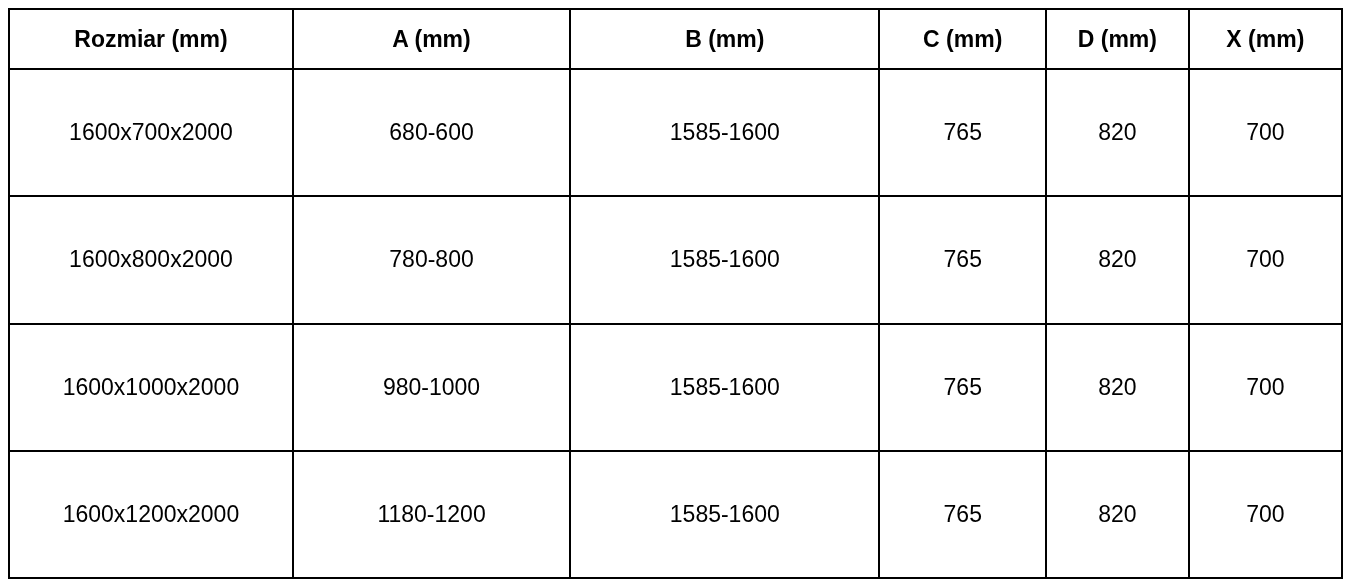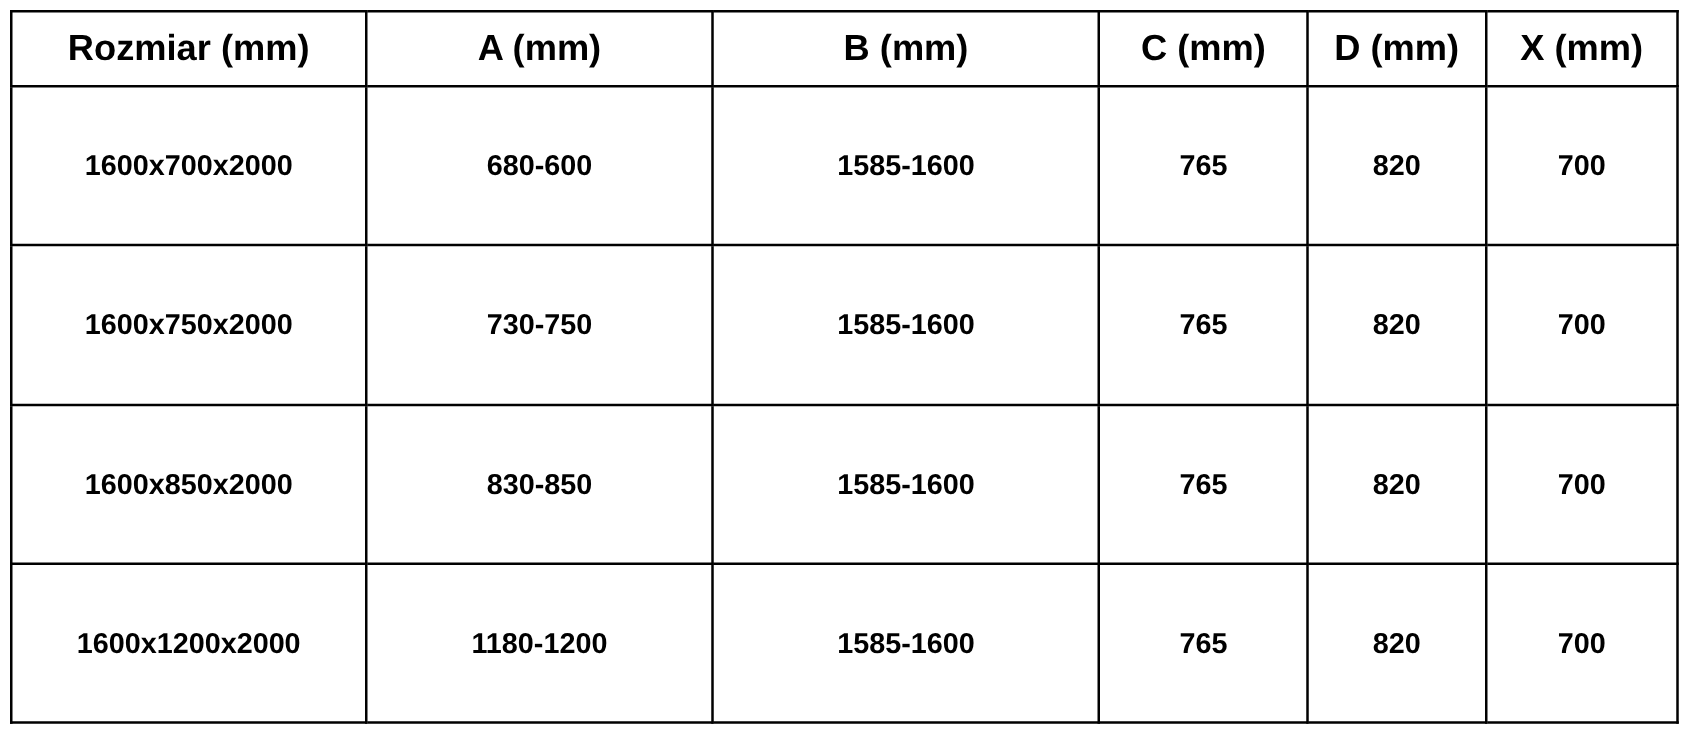--- a/index.html
+++ b/index.html
@@ -26,27 +26,27 @@
   table.spec-table td {
     border: 2px solid #000000;
     text-align: center;
     vertical-align: middle;
     color: #000000;
     padding: 0 4px;
     overflow: hidden;
     white-space: nowrap;
   }
   table.spec-table th {
-    font-size: 29px;
+    font-size: 23px;
     font-weight: bold;
     height: 58px;
   }
   table.spec-table td {
     font-size: 23px;
-    font-weight: bold;
+    font-weight: normal;
     height: 63px;
   }
   
   col.c-rozmiar { width: 21.3%; }
   col.c-a       { width: 20.8%; }
   col.c-b       { width: 23.2%; }
   col.c-c       { width: 12.5%; }
   col.c-d       { width: 10.7%; }
   col.c-x       { width: 11.5%; }
 </style>
@@ -76,30 +76,30 @@
     <tbody id="table-body">
         <tr>
           <td>1600x700x2000</td>
           <td>680-600</td>
           <td>1585-1600</td>
           <td>765</td>
           <td>820</td>
           <td>700</td>
         </tr>
         <tr>
-          <td>1600x750x2000</td>
-          <td>730-750</td>
+          <td>1600x800x2000</td>
+          <td>780-800</td>
           <td>1585-1600</td>
           <td>765</td>
           <td>820</td>
           <td>700</td>
         </tr>
         <tr>
-          <td>1600x850x2000</td>
-          <td>830-850</td>
+          <td>1600x1000x2000</td>
+          <td>980-1000</td>
           <td>1585-1600</td>
           <td>765</td>
           <td>820</td>
           <td>700</td>
         </tr>
         <tr>
           <td>1600x1200x2000</td>
           <td>1180-1200</td>
           <td>1585-1600</td>
           <td>765</td>

